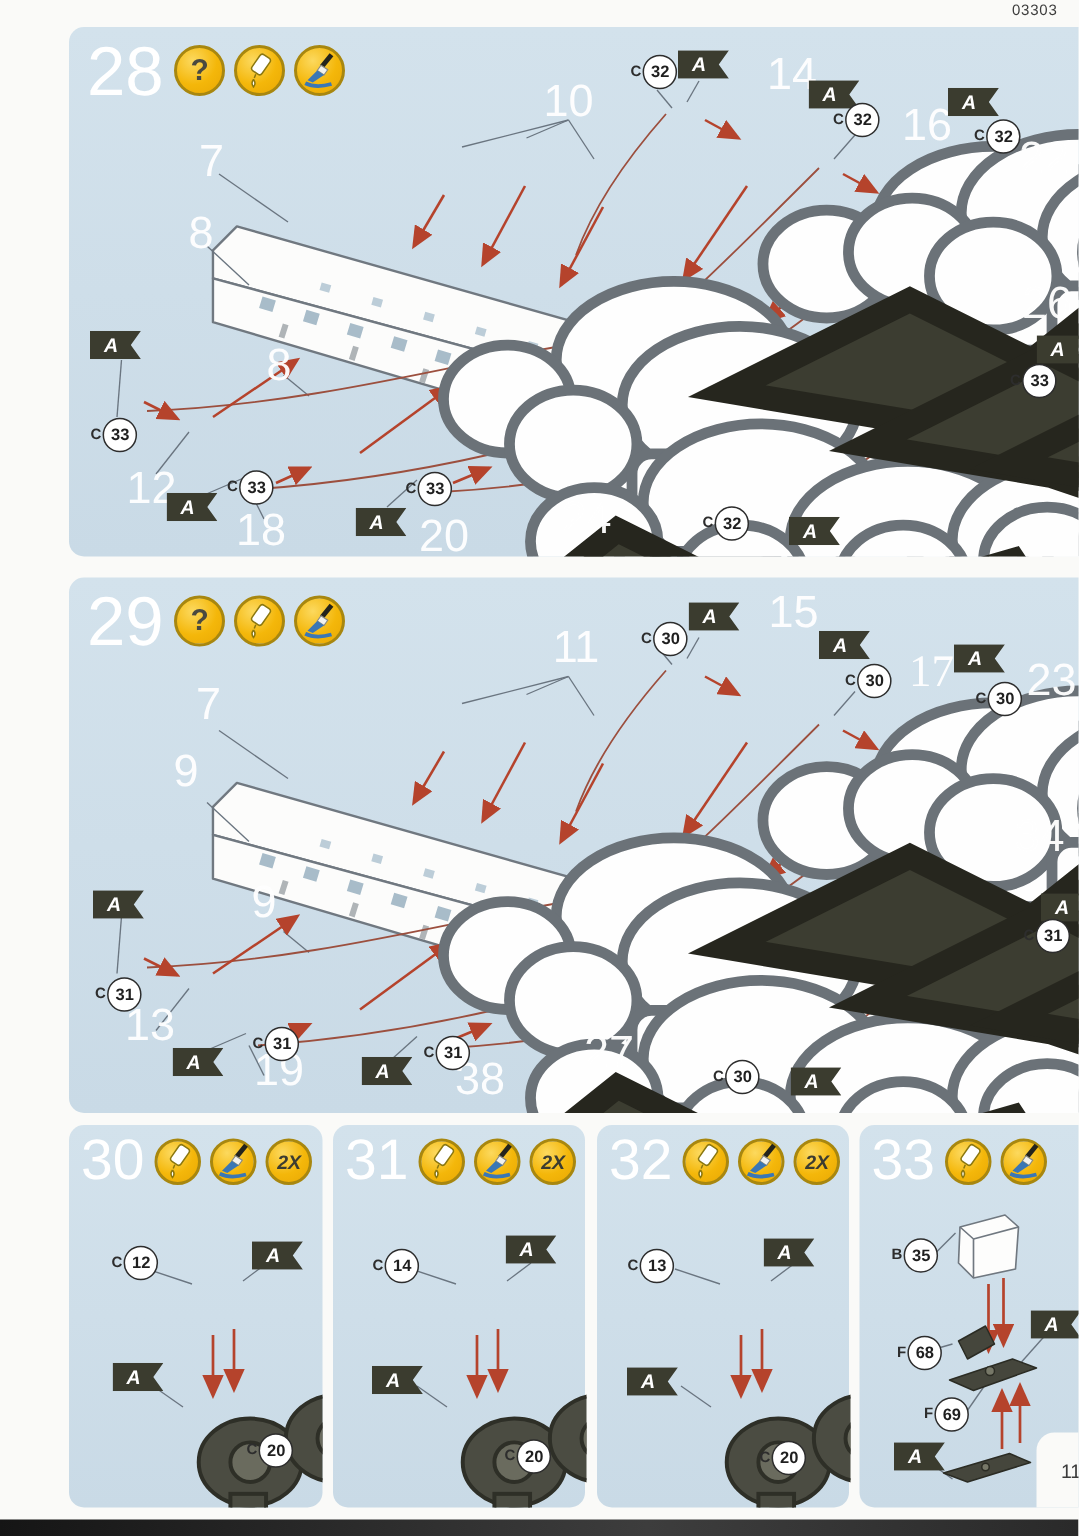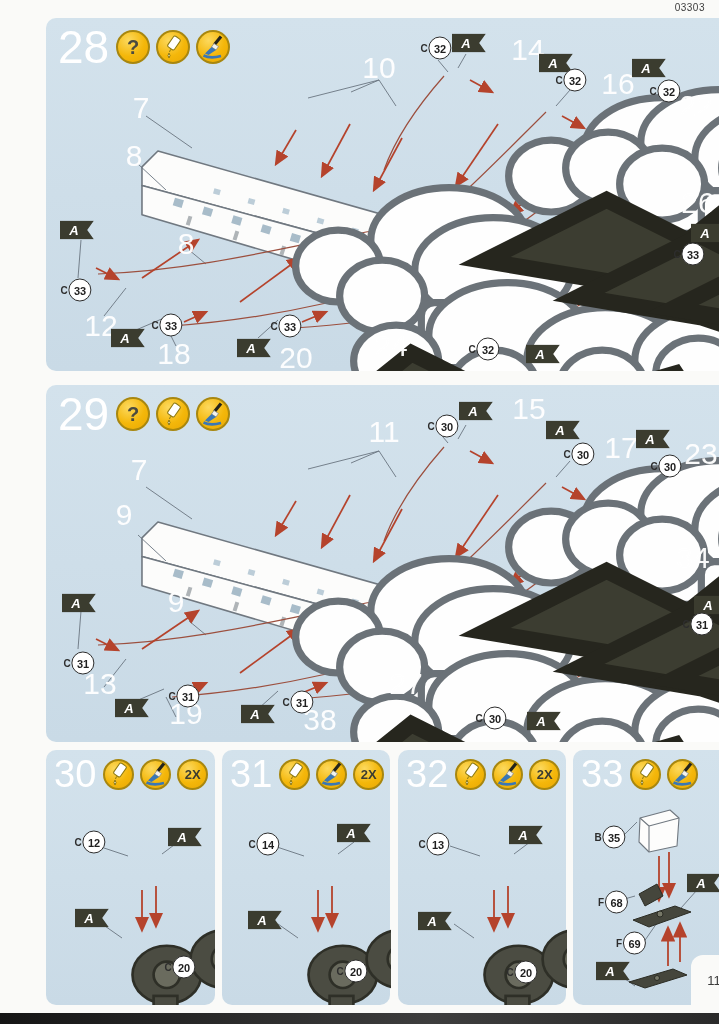--- a/index.html
+++ b/index.html
@@ -10,21 +10,21 @@
   .phead{position:absolute;left:12px;top:6px;display:flex;align-items:center;gap:7px;color:#fff;z-index:5;}
   .pstep{font-size:46px;line-height:1;color:#fff;}
   .panel.small .pstep{font-size:38px;}
   .ptitle{font-size:27px;margin-left:6px;color:#fff;}
   .icon-row{display:flex;align-items:center;gap:6px;}
   .hicon{width:34px;height:34px;border-radius:50%;box-sizing:border-box;
     background:radial-gradient(circle at 35% 28%,#fcd95e 0%,#f4b70a 55%,#e9a804 100%);
     border:2px solid #a8870f;display:flex;align-items:center;justify-content:center;
     font-weight:bold;color:#4a4a40;font-size:20px;flex:0 0 auto;}
   .panel.small .hicon{width:31px;height:31px;}
-  .hicon.times2-icon{font-size:13px;color:#3c3c30;}
+  .hicon.times2-icon{font-size:13px;font-style:italic;color:#3c3c30;}
   .hicon svg{width:24px;height:24px;display:block;}
   .art{position:absolute;left:0;top:0;pointer-events:none;}
   .ann{position:absolute;left:0;top:0;right:0;bottom:0;z-index:6;}
   .pnum{position:absolute;transform:translate(-50%,-50%);color:#fff;opacity:.96;font-size:30px;line-height:1;white-space:nowrap;}
   .flag{position:absolute;transform:translate(-50%,-50%);width:34px;height:19px;background:#3b3c2f;
     clip-path:polygon(0 0,100% 0,80% 50%,100% 100%,0 100%);
     color:#fff;font-style:italic;font-weight:bold;font-size:13px;line-height:19px;text-align:center;padding-right:6px;box-sizing:border-box;}
   .flag::before{content:"";position:absolute;left:-6px;top:20px;width:16px;height:1px;background:#5d6871;transform:rotate(-48deg);transform-origin:right center;}
   .pc{position:absolute;transform:translate(-50%,-50%);display:flex;align-items:center;gap:1px;}
   .pc .pfx{font-size:10px;font-weight:bold;color:#2d2d2d;}
@@ -299,28 +299,28 @@
               <path d="M2.5 20.5 q7 3.5 17.5 0.5" stroke="#3a77b5" stroke-width="2.6" fill="none"></path>
             </svg>
           </span>
         </span>
     </div>
     <div class="ann">
         <div class="pnum" style="left: 93px; top: 85px;">7</div>
         <div class="pnum" style="left: 78px; top: 130px;">9</div>
         <div class="pnum" style="left: 338px; top: 47px;">11</div>
         <div class="pnum" style="left: 483px; top: 24px;">15</div>
-        <div class="pnum" style="left: 575px; top: 63px;">17</div>
+        <div class="pnum" style="left: 575px; top: 63px; font-family: Liberation Serif, serif;">17</div>
         <div class="pnum" style="left: 655px; top: 69px;">23</div>
         <div class="pnum" style="left: 647px; top: 173px;">34</div>
         <div class="pnum" style="left: 130px; top: 217px;">9</div>
         <div class="pnum" style="left: 54px; top: 299px;">13</div>
         <div class="pnum" style="left: 140px; top: 329px;">19</div>
         <div class="pnum" style="left: 274px; top: 335px;">38</div>
-        <div class="pnum" style="left: 360px; top: 299px;">27</div>
+        <div class="pnum" style="left: 360px; top: 317px;">27</div>
         <div class="flag" style="left: 430px; top: 26px;">A</div>
         <div class="flag" style="left: 517px; top: 45px;">A</div>
         <div class="flag" style="left: 607px; top: 54px;">A</div>
         <div class="flag" style="left: 33px; top: 218px;">A</div>
         <div class="flag" style="left: 86px; top: 323px;">A</div>
         <div class="flag" style="left: 212px; top: 329px;">A</div>
         <div class="flag" style="left: 498px; top: 336px;">A</div>
         <div class="flag" style="left: 665px; top: 220px;">A</div>
         <div class="pc" style="left: 397px; top: 41px;">
           <span class="pfx">C</span>

